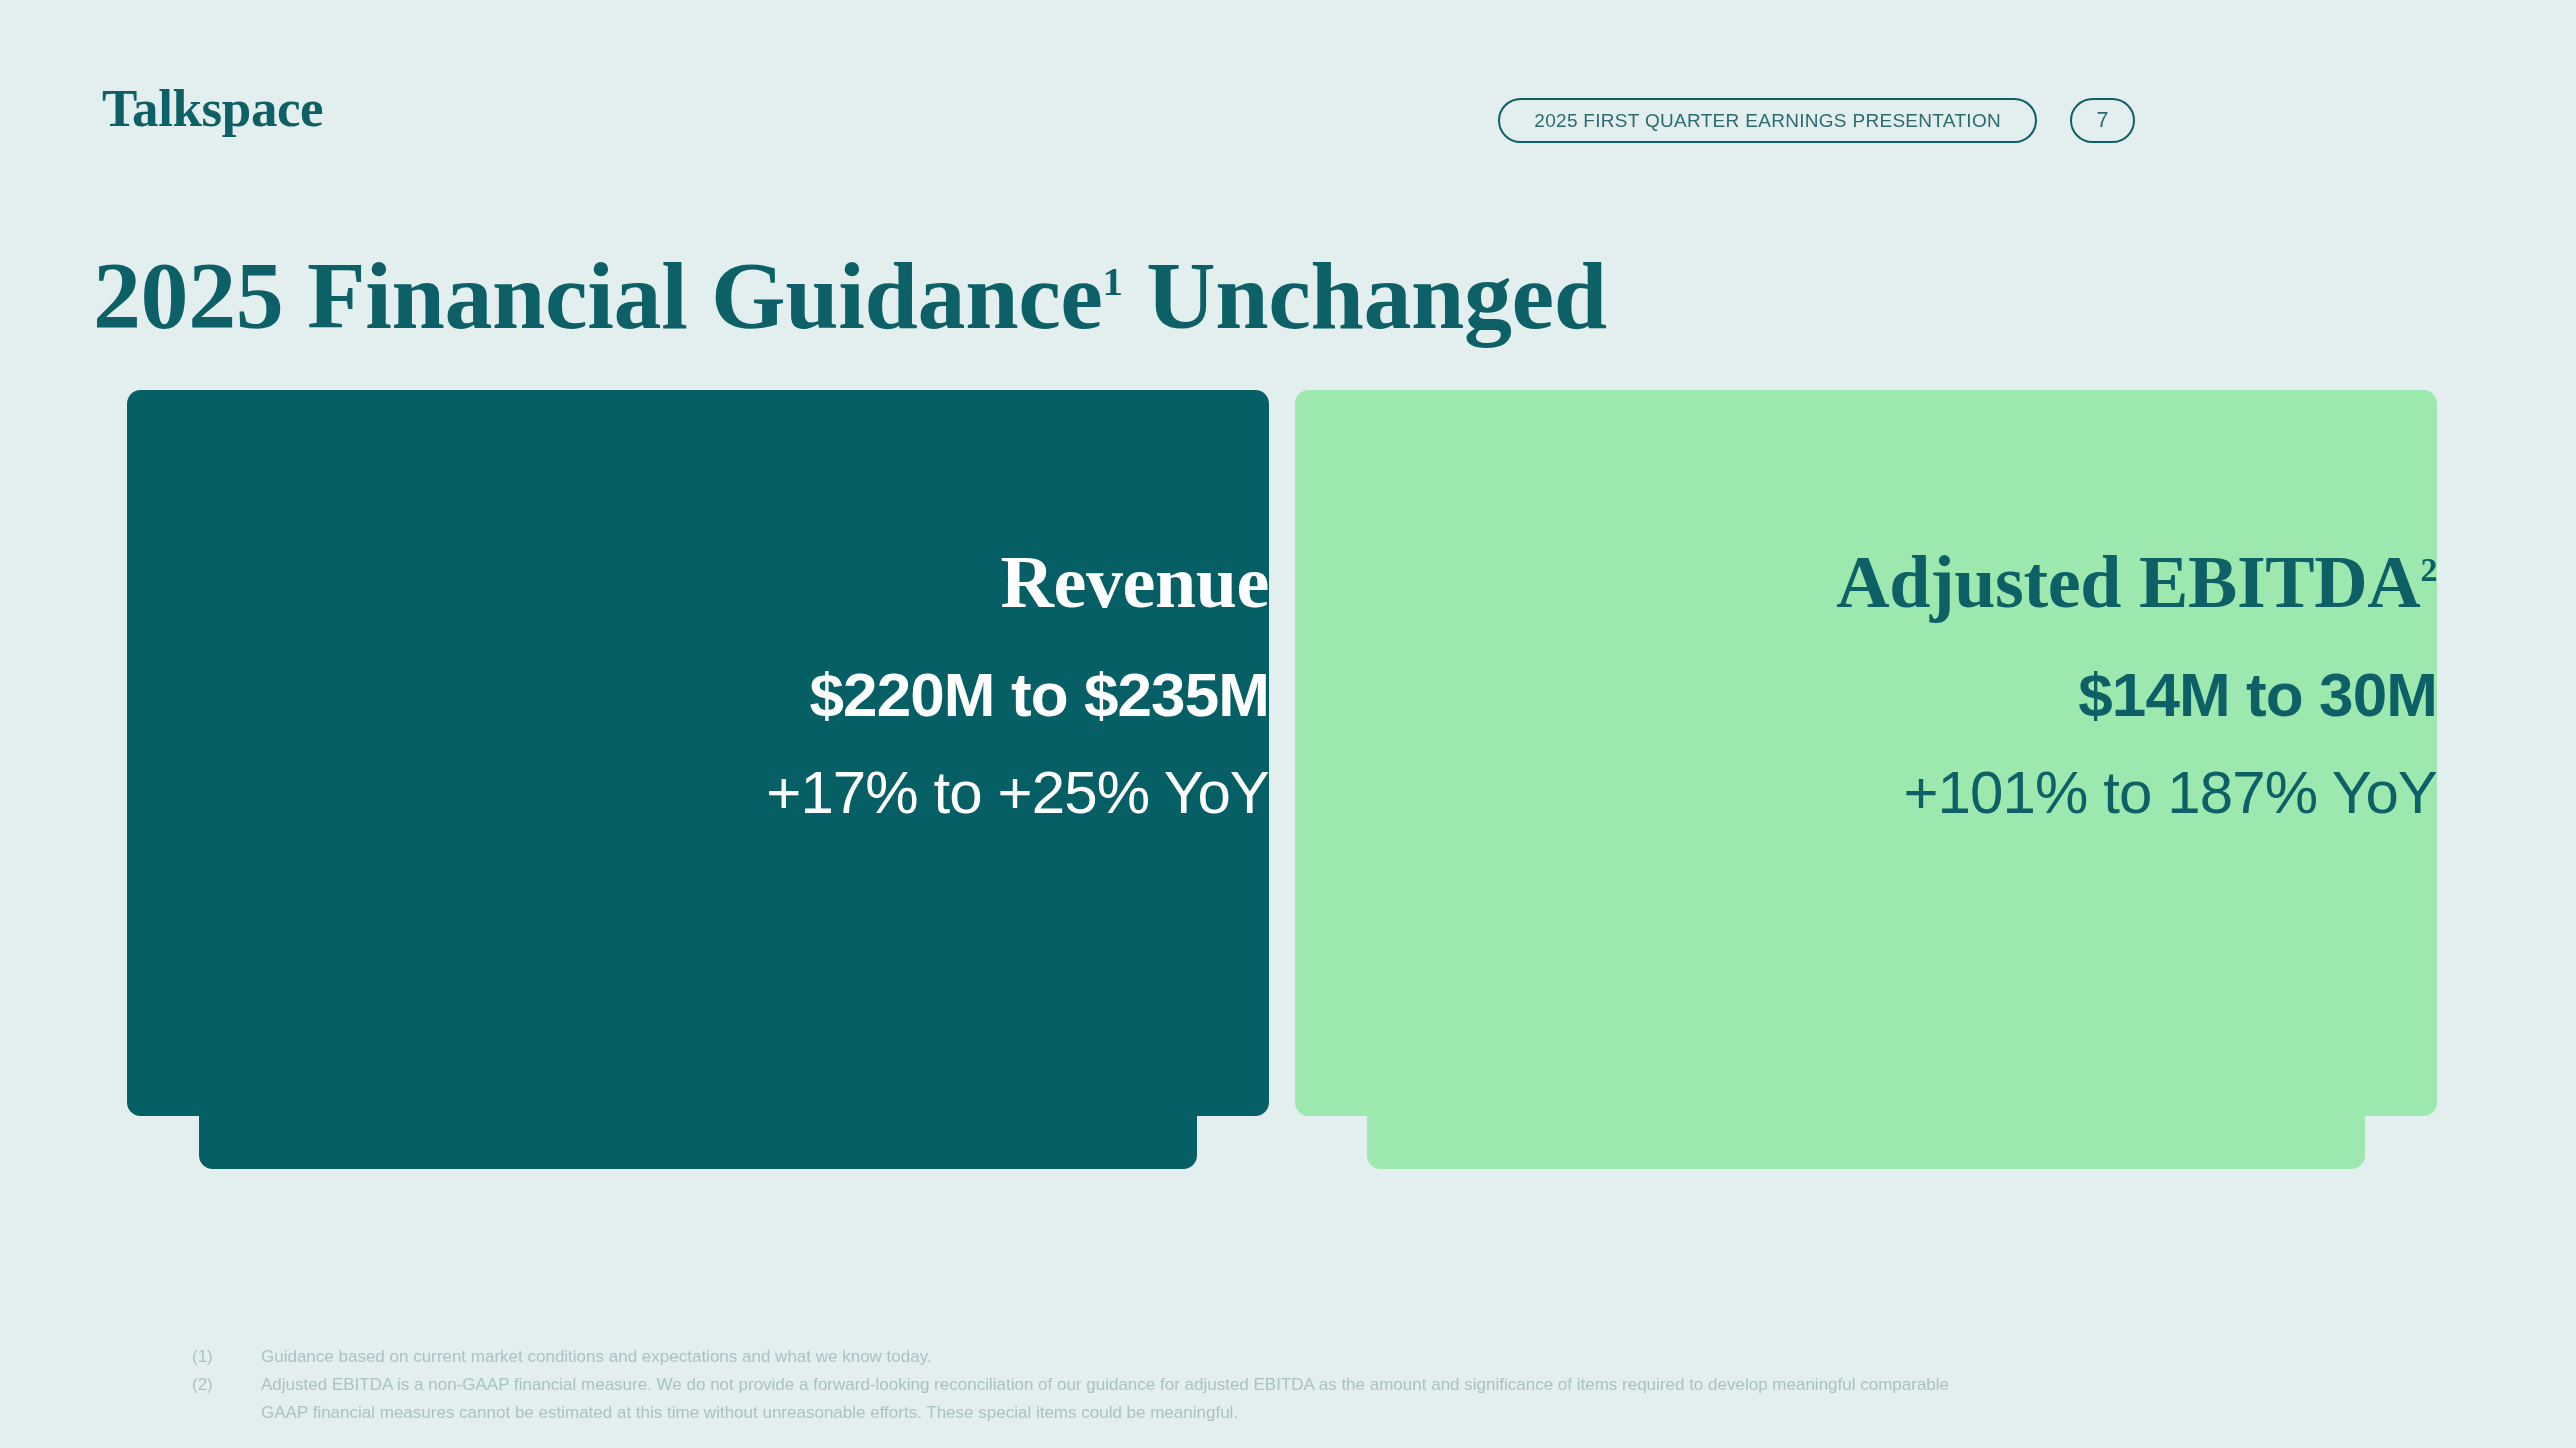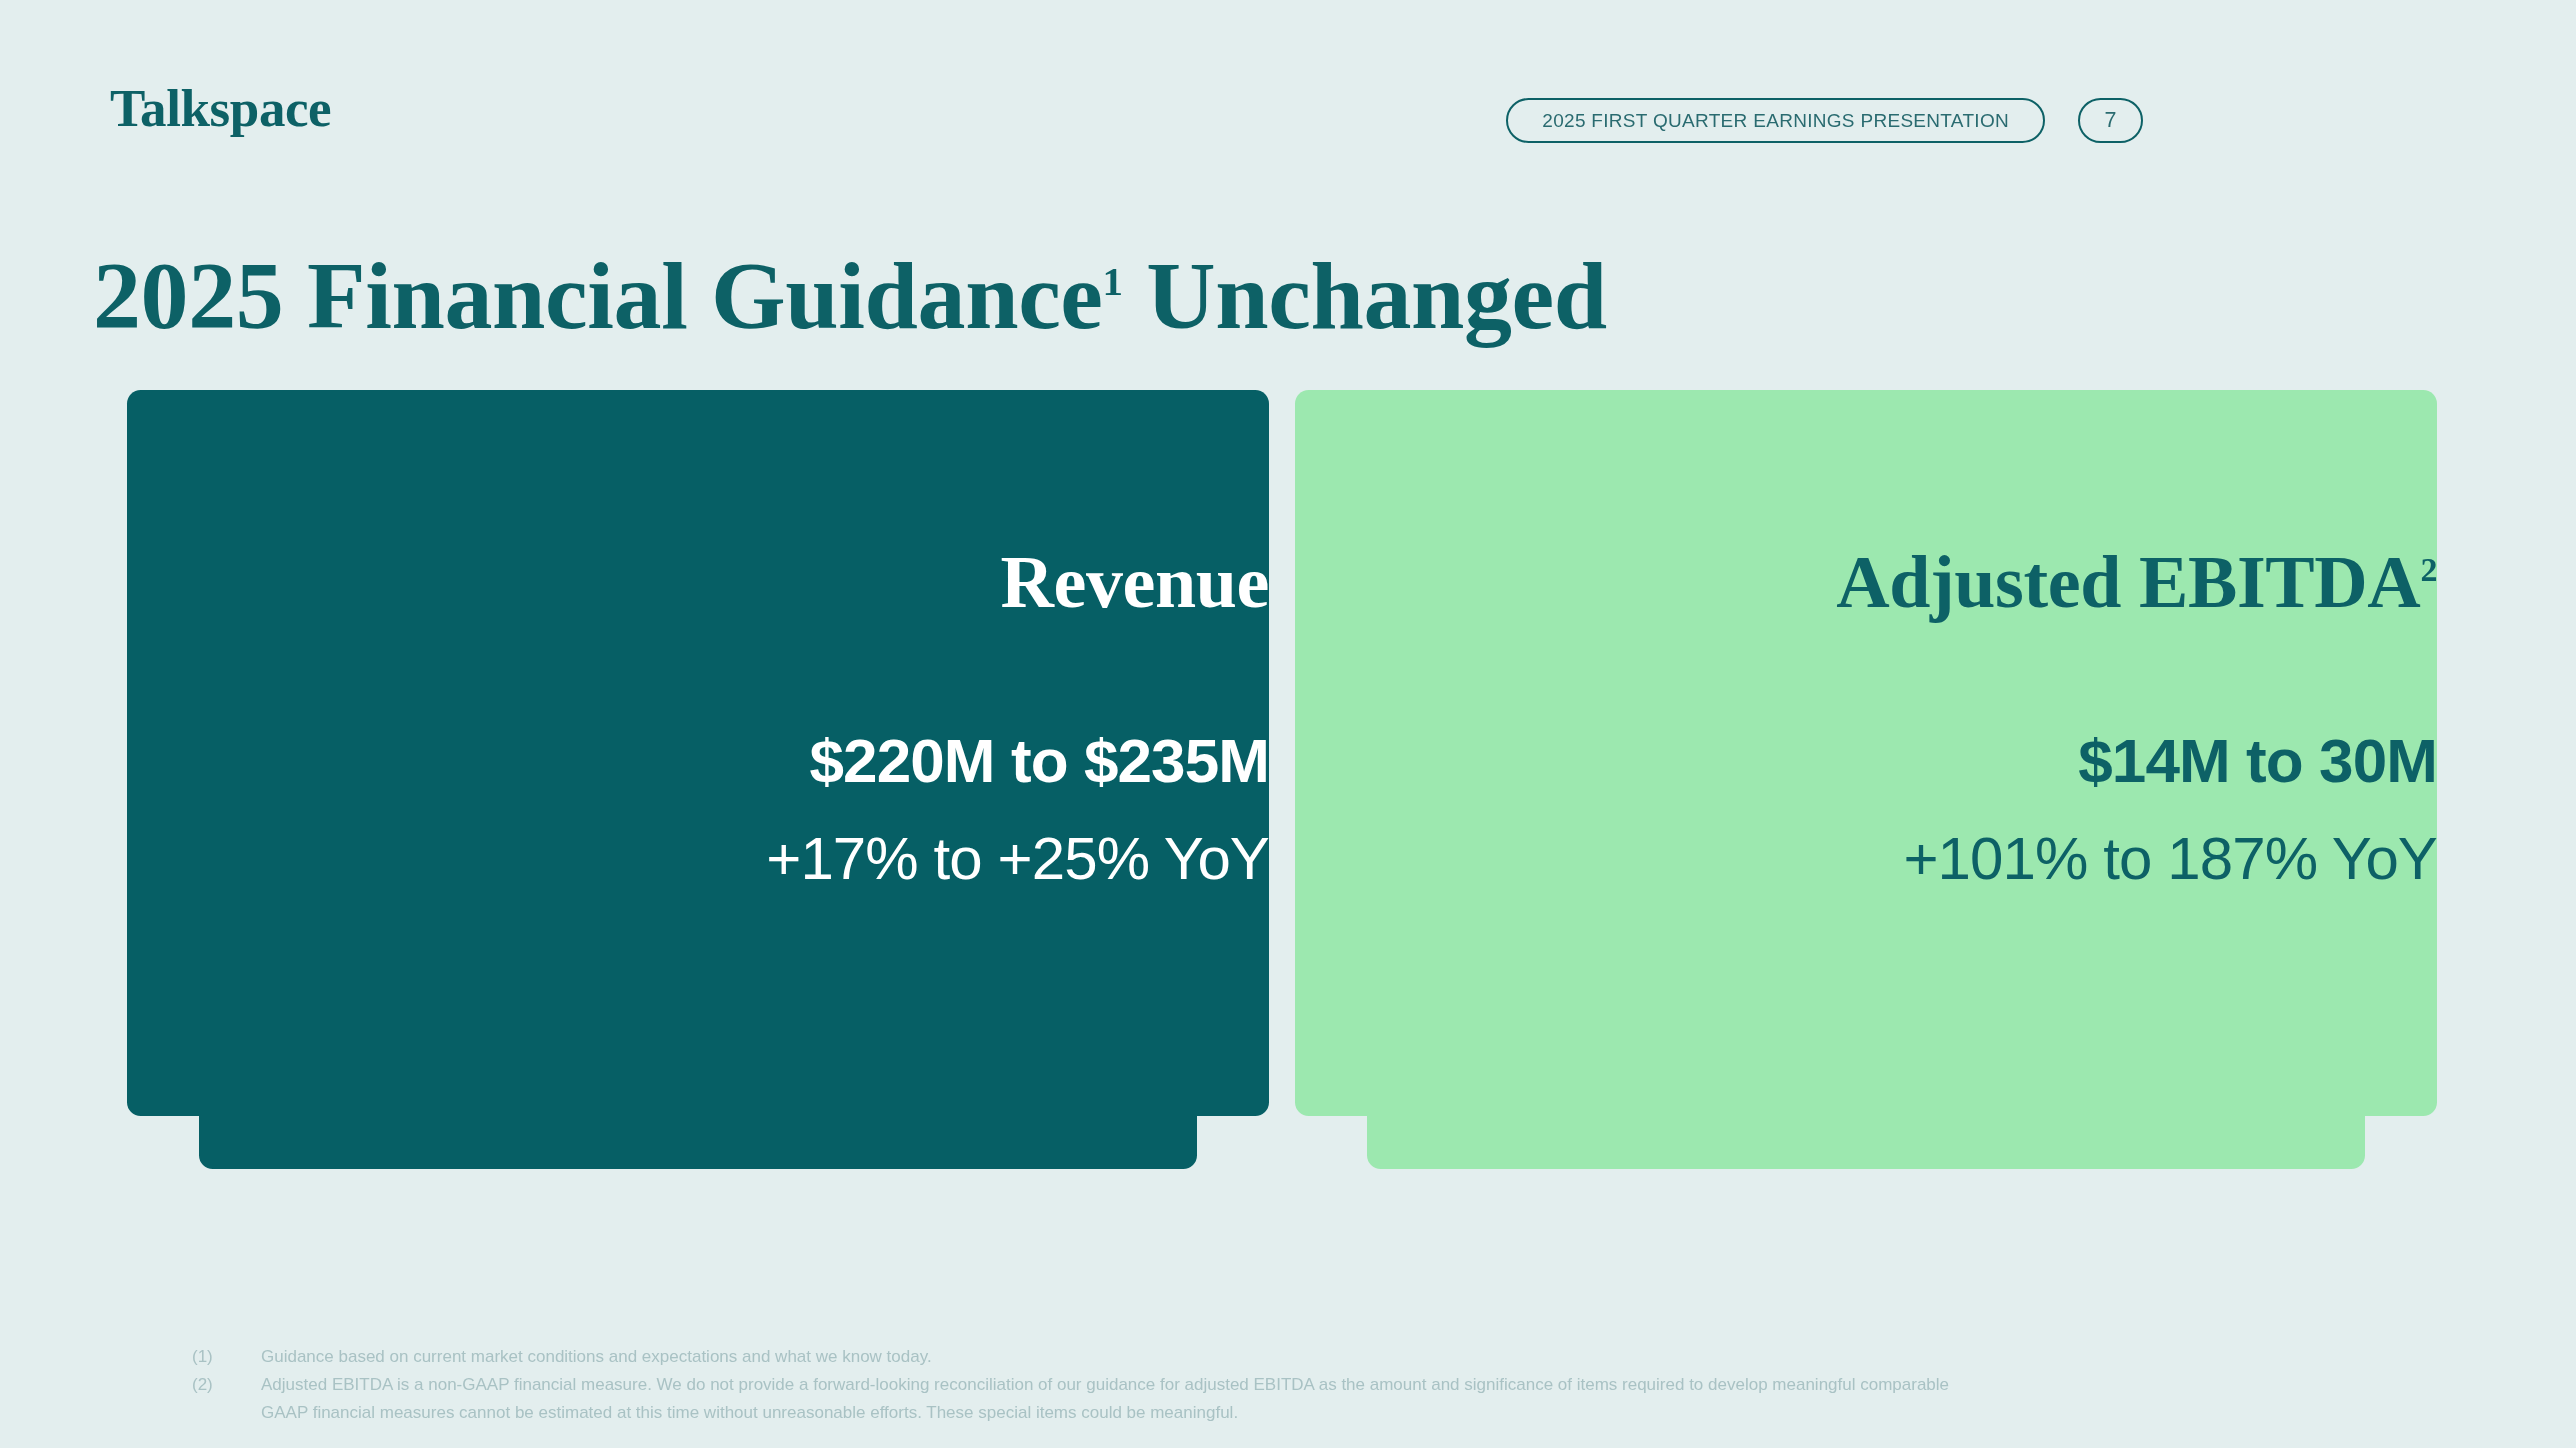--- a/index.html
+++ b/index.html
@@ -11,21 +11,21 @@
     height: 1449px;
     background: #e3eeee;
     font-family: "Liberation Sans", sans-serif;
     overflow: hidden;
     position: relative;
   }
 
   
   .slide-header {
     position: absolute;
-    top: 0; left: 16px;
+    top: 0; left: 8px;
     width: 2204px;
     height: 172px;
   }
   .brand-logo {
     position: absolute;
     left: 94px;
     top: 82px;
     font-family: "Liberation Serif", serif;
     font-size: 53px;
     font-weight: 700;
@@ -144,21 +144,21 @@
     font-size: 34px;
     vertical-align: super;
     line-height: 0;
   }
   .left .card-heading  { color: #ffffff; }
   .right .card-heading { color: #0d6166; }
 
   .card-primary {
     font-size: 62px;
     font-weight: 700;
-    margin-top: 108px;
+    margin-top: 42px;
     line-height: 1.1;
     letter-spacing: -0.9px;
     white-space: nowrap;
   }
   .card-secondary {
     font-size: 60px;
     font-weight: 300;
     margin-top: 31px;
     line-height: 1.1;
     letter-spacing: -0.9px;

